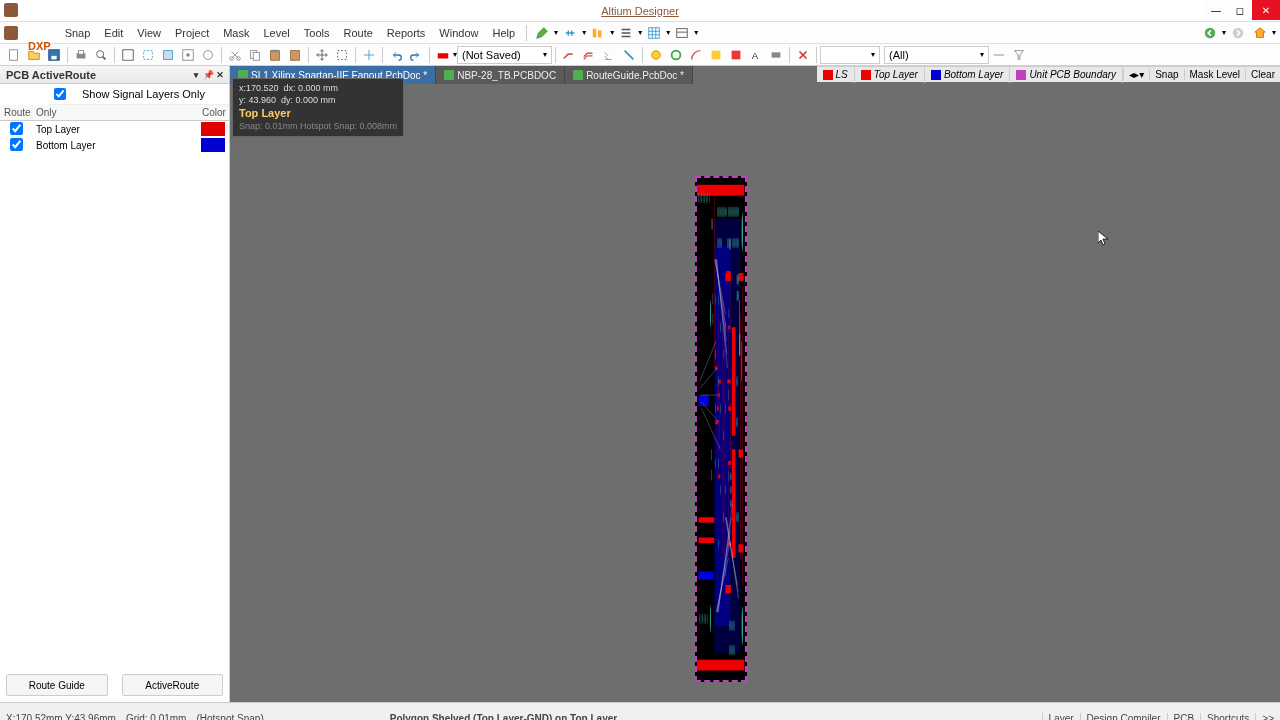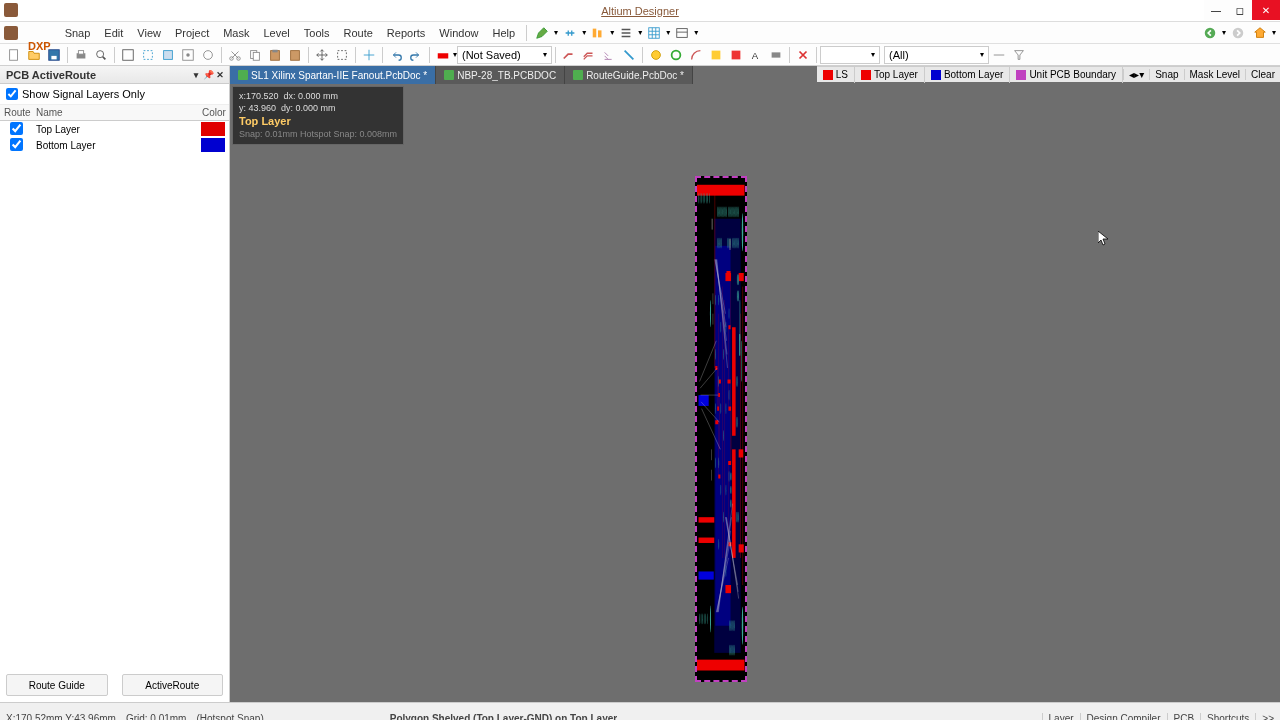--- a/index.html
+++ b/index.html
@@ -21,21 +21,21 @@
 .tb-btn { width: 18px; height: 18px; margin: 0 1px; border: 1px solid transparent; display: flex; align-items: center; justify-content: center; }
 .tb-btn svg { width: 14px; height: 14px; }
 .combo { height: 18px; border: 1px solid #ccc; background: #fff; font-size: 11px; padding: 0 4px; display: flex; align-items: center; }
 
 .workspace { display: flex; height: 636px; }
 
 .side-panel { width: 230px; background: #fff; border-right: 1px solid #ccc; display: flex; flex-direction: column; }
 .panel-header { height: 18px; background: linear-gradient(#f5f5f5,#e8e8e8); border-bottom: 1px solid #ccc; display: flex; align-items: center; padding: 0 6px; font-size: 11px; font-weight: bold; color: #333; position: relative; }
 .panel-header .pin { position: absolute; right: 4px; display: flex; gap: 2px; }
 .panel-header .pin span { width: 10px; height: 10px; font-size: 9px; text-align: center; }
-.panel-opt { padding: 4px 6px; display: flex; align-items: center; gap: 4px; font-size: 11px; border-bottom: 1px solid #eee; }
+.panel-opt { padding: 4px 6px; display: flex; align-items: center; gap: 16px; font-size: 11px; border-bottom: 1px solid #eee; margin-left: 48px; }
 .panel-opt input { width: 12px; height: 12px; }
 .layer-table { flex: 0 0 auto; }
 .layer-head { display: flex; border-bottom: 1px solid #ccc; font-size: 10px; color: #555; background: #f8f8f8; }
 .layer-head .c-route { width: 32px; padding: 2px 4px; }
 .layer-head .c-name { flex: 1; padding: 2px 4px; }
 .layer-head .c-color { width: 30px; padding: 2px 2px; text-align: center; }
 .layer-row { display: flex; align-items: center; height: 16px; font-size: 10px; }
 .layer-row .c-route { width: 32px; padding: 0 4px; text-align: center; }
 .layer-row .c-name { flex: 1; padding: 0 4px; }
 .layer-row .c-color { width: 26px; height: 14px; margin-right: 2px; }
@@ -44,28 +44,28 @@
 .panel-note { font-size: 10px; color: #666; padding: 4px 6px; border-top: 1px solid #eee; }
 .panel-buttons { display: flex; gap: 14px; padding: 6px; }
 .panel-buttons button { flex: 1; height: 22px; font-size: 10px; background: #f5f5f5; border: 1px solid #ccc; border-radius: 2px; }
 
 .main-area { flex: 1; display: flex; background: #6e6e6e; position: relative; }
 .doc-tabs { height: 18px; background: #5a5a5a; display: flex; align-items: center; }
 .doc-tab { height: 18px; padding: 0 8px; font-size: 10px; color: #eee; display: flex; align-items: center; gap: 3px; border-right: 1px solid #444; }
 .doc-tab.active { background: #3a6ea5; color: #fff; }
 .doc-tab .ticon { width: 10px; height: 10px; background: #4fae4f; border-radius: 1px; }
 
-.coord-box { position: absolute; left: 2px; top: 20px; background: #333; color: #ddd; font-size: 9px; padding: 4px 6px; border: 1px solid #666; line-height: 1.3; z-index: 5; font-family: monospace; }
+.coord-box { position: absolute; left: 2px; top: 12px; background: #333; color: #ddd; font-size: 9px; padding: 4px 6px; border: 1px solid #666; line-height: 1.3; z-index: 5; font-family: monospace; }
 .coord-box .cl { color: #ffcc66; font-weight: bold; font-size: 11px; }
 
 .pcb-canvas { flex: 1; margin: 110px 70px 20px 2px; background: #000; border: 2px dashed #c040c0; position: relative; overflow: hidden; }
 .pcb-canvas svg { position: absolute; inset: 0; width: 100%; height: 100%; }
 
 .layer-tabs { height: 16px; background: #e8e8e8; display: flex; align-items: center; font-size: 10px; border-top: 1px solid #ccc; }
-.ltab { padding: 0 6px; display: flex; align-items: center; gap: 3px; border-right: 1px solid #ccc; height: 16px; }
+.ltab { padding: 0 6px; display: flex; align-items: center; gap: 3px; border-right: 1px solid #ccc; height: 16px; font-style: italic; }
 .lsq { width: 10px; height: 10px; }
 .ltab-right { margin-left: auto; display: flex; }
 .ltab-right .ritem { padding: 0 5px; border-left: 1px solid #ccc; }
 
 .statusbar { height: 31px; background: #f0f0f0; border-top: 1px solid #ccc; display: flex; align-items: center; font-size: 10px; color: #444; }
 .statusbar .sb-left { padding: 0 6px; display: flex; gap: 10px; }
 .statusbar .sb-center { flex: 1; text-align: left; padding-left: 120px; font-weight: bold; }
 .statusbar .sb-right { display: flex; }
 .statusbar .sb-right .ritem { padding: 0 6px; border-left: 1px solid #ccc; }
 
@@ -377,21 +377,21 @@
         <span>✕</span>
       </div>
     </div>
     <div class="panel-opt">
       <input type="checkbox" checked="" style="">
       <span>Show Signal Layers Only</span>
     </div>
     <div class="layer-table">
       <div class="layer-head">
         <div class="c-route">Route</div>
-        <div class="c-name">Name</div>
+        <div class="c-name">Only</div>
         <div class="c-color">Color</div>
       </div>
       <div class="layer-row">
         <div class="c-route"><input type="checkbox" checked="" style=""></div>
         <div class="c-name">Top Layer</div>
         <div class="c-color">
             <div class="swatch" style="background:#e00000"></div>
           </div>
       </div>
       <div class="layer-row">

